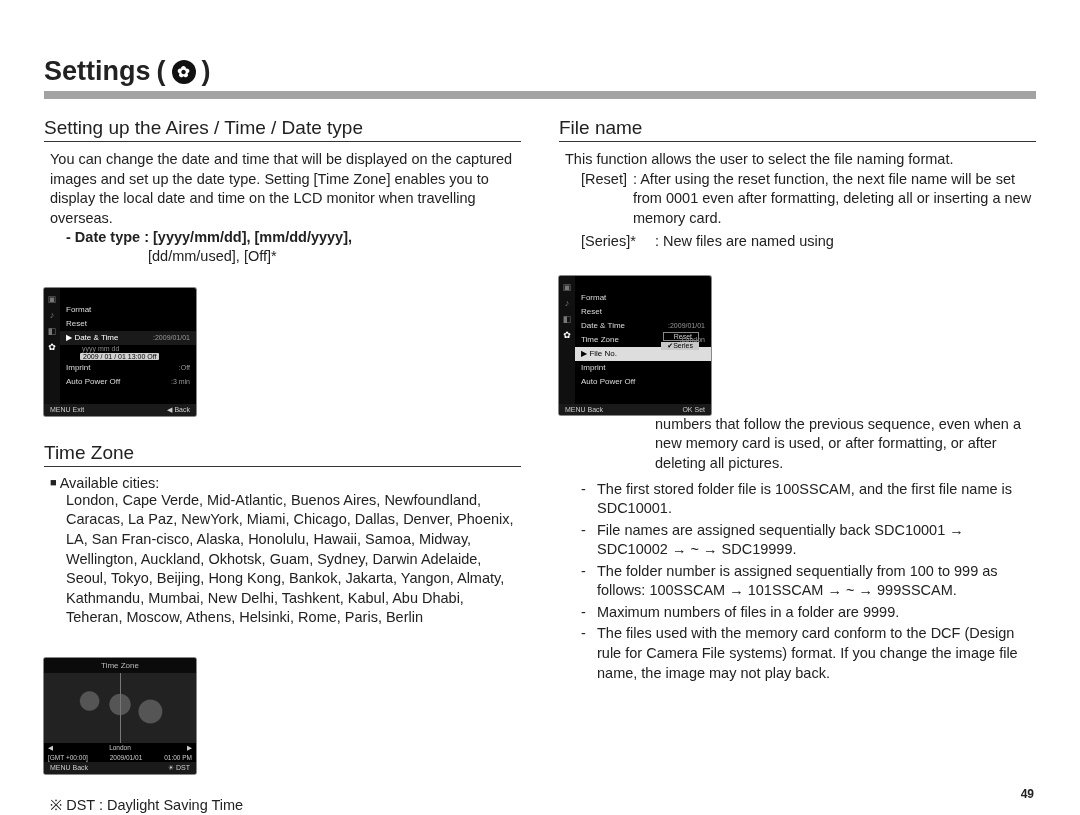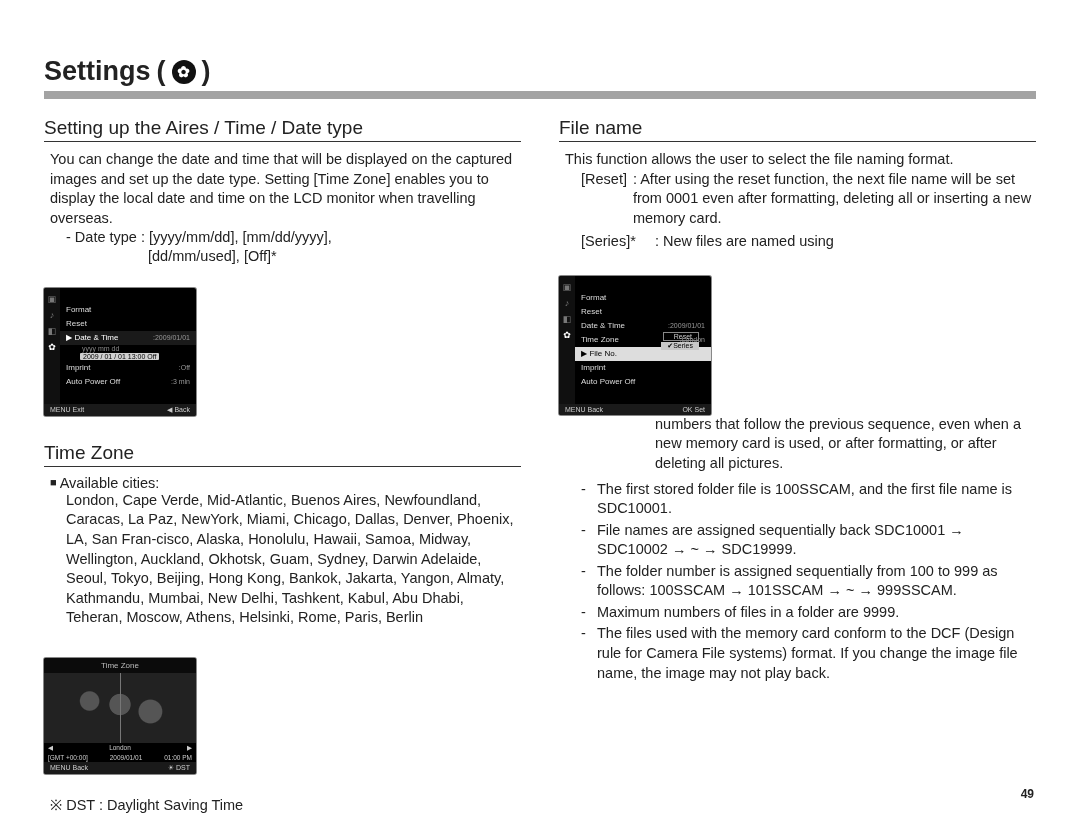--- a/index.html
+++ b/index.html
@@ -34,21 +34,21 @@
     display: flex; gap: 38px; margin-top: 12px;
   }
   .col { flex: 1; min-width: 0; }
   .section-h {
     font-size: 19px; font-weight: 400;
     border-bottom: 1px solid #333;
     padding-bottom: 2px;
     margin: 6px 0 8px 0;
   }
   .body-text { font-size: 14.5px; line-height: 1.35; margin: 4px 6px 0 6px; }
-  .indent { margin-left: 22px; font-size: 14.5px; line-height: 1.35; }
+  .indent { margin-left: 22px; font-size: 14.5px; line-height: 1.35; font-weight: bold; }
   .row { display: flex; gap: 24px; align-items: flex-start; flex-direction: column; }
   .row .txt { flex: 1; }
   .note-bullet::before { content: "■ "; font-size: 11px; position: relative; top: -2px; }
   .dash-list { margin: 6px 0 0 22px; font-size: 14.5px; line-height: 1.35; }
   .dash-list > div { display: flex; gap: 6px; margin-bottom: 2px; }
   .dash-list > div > span.d { flex: 0 0 10px; }
   .def-label { display:inline-block; width:68px; }
   .page-num {
     position: absolute; right: 46px; bottom: 14px;
     font-size: 12px; font-weight: bold;

